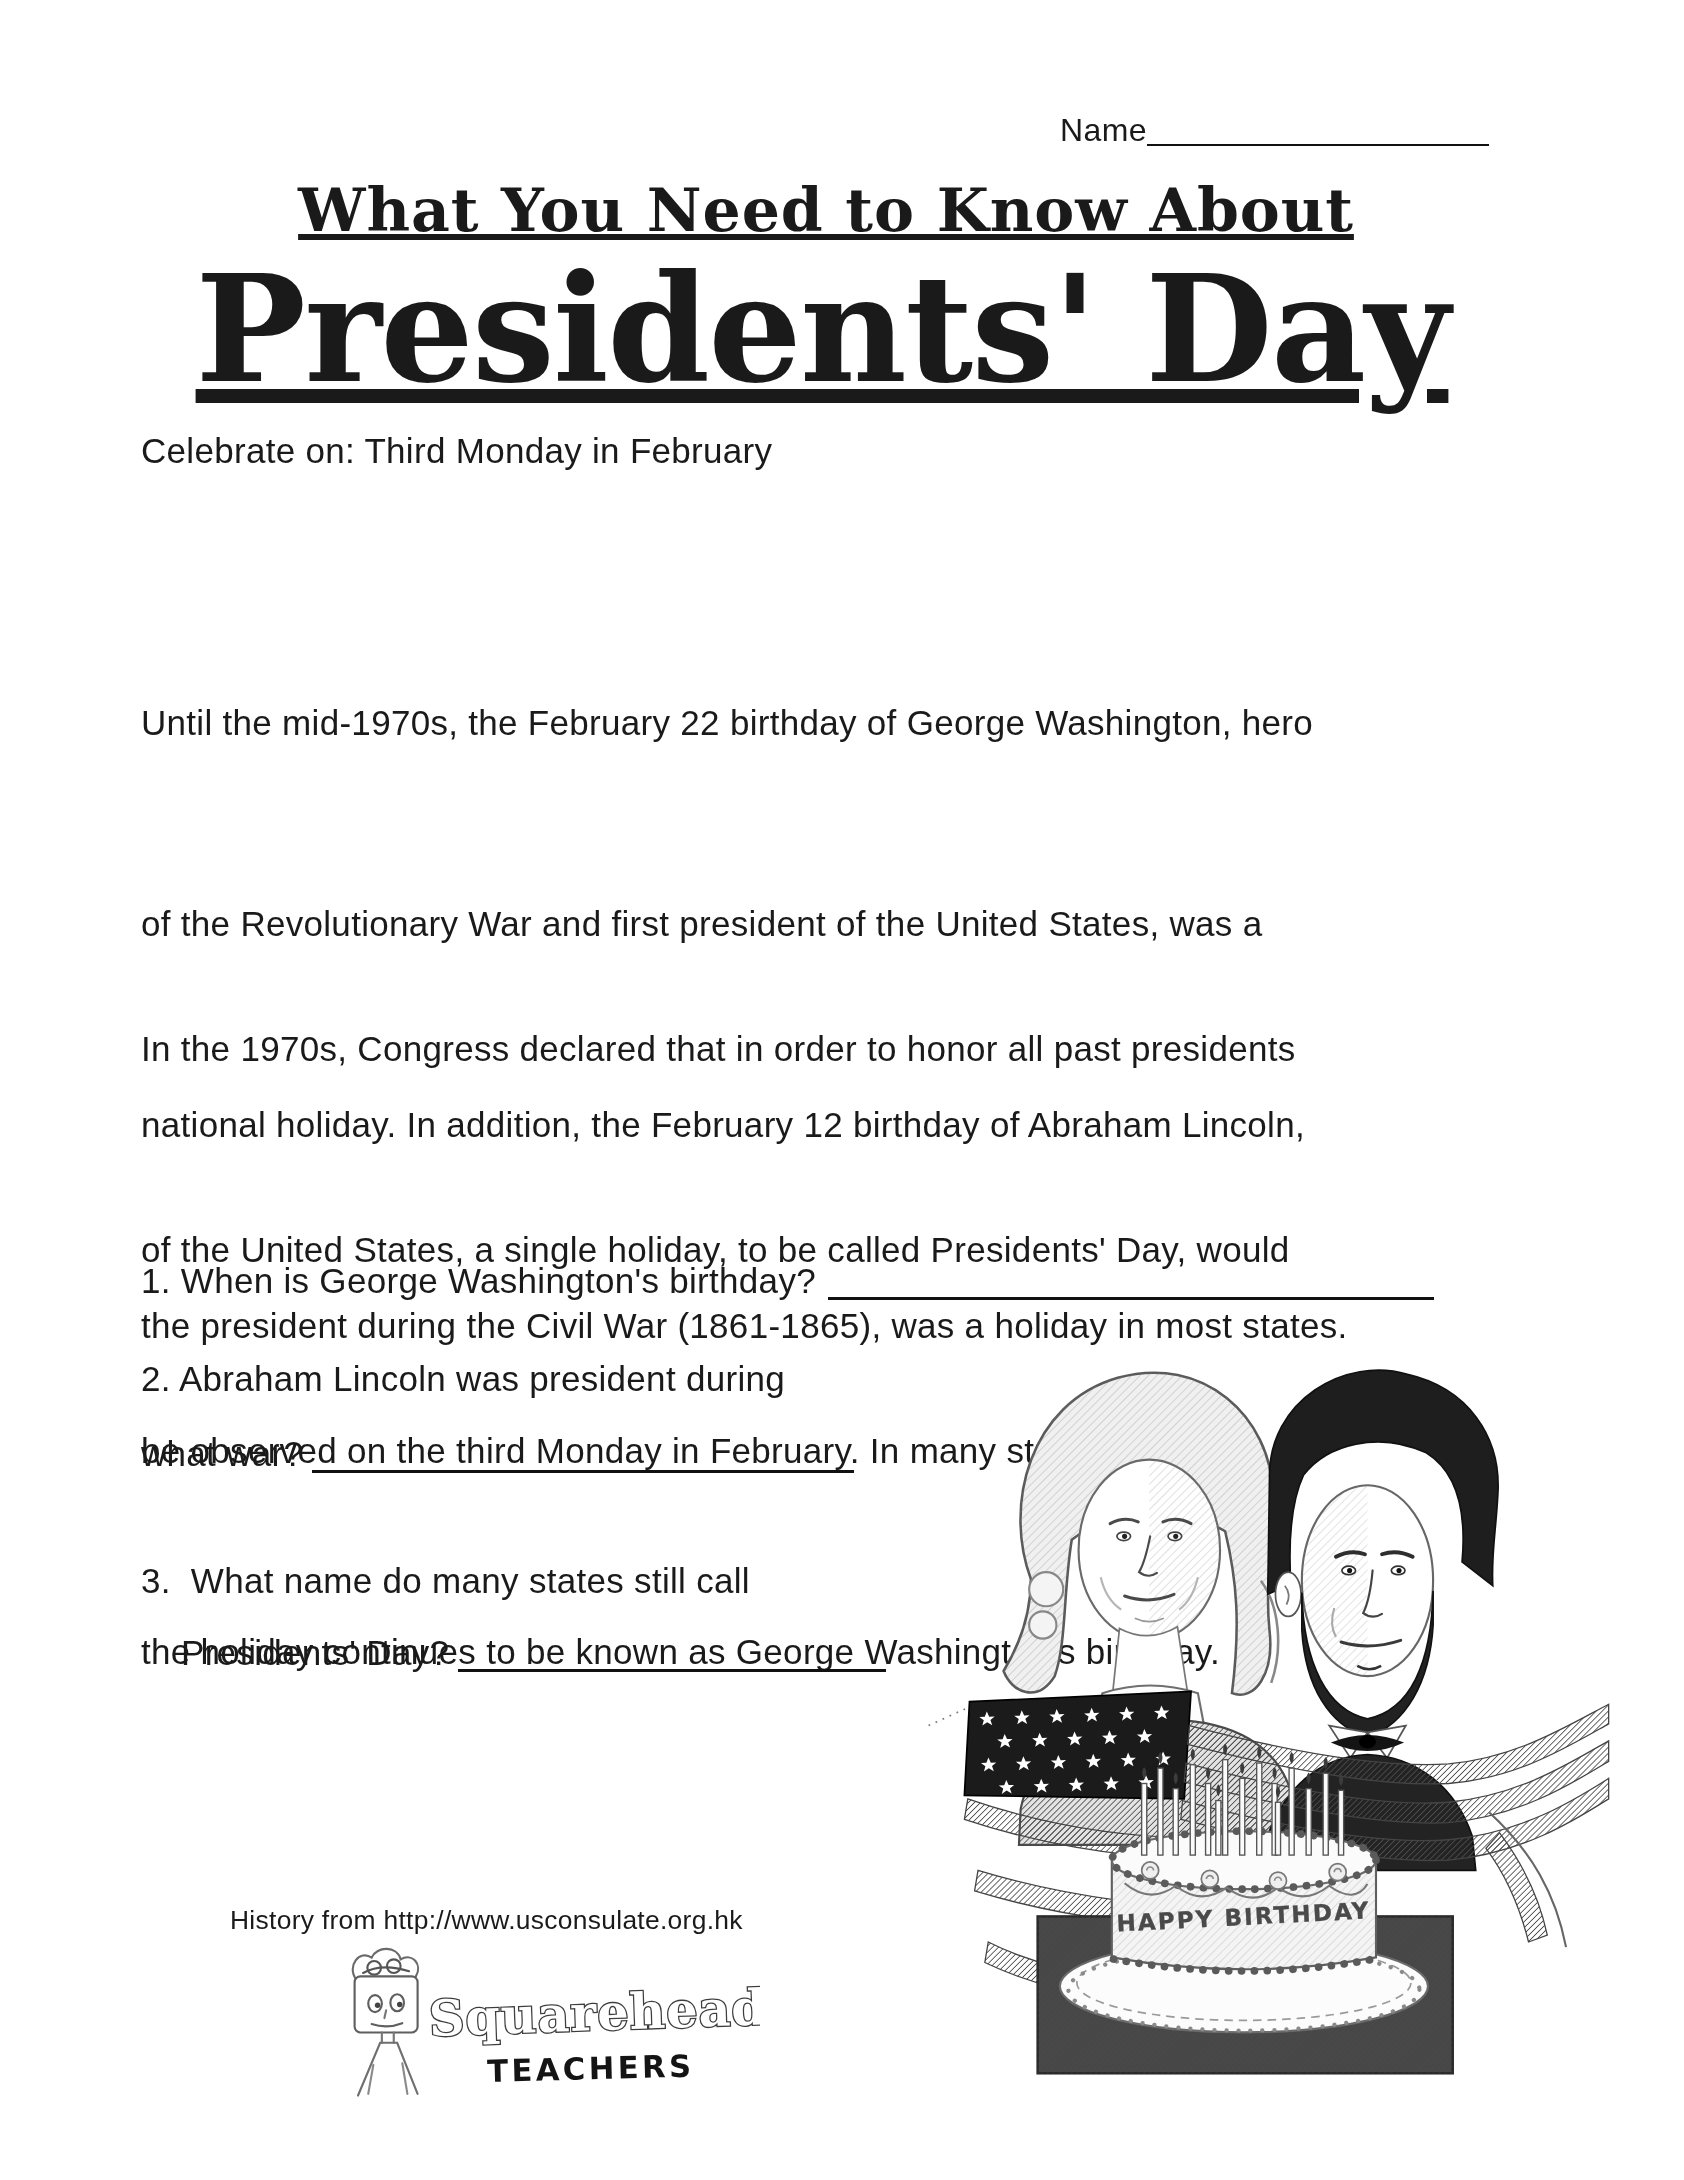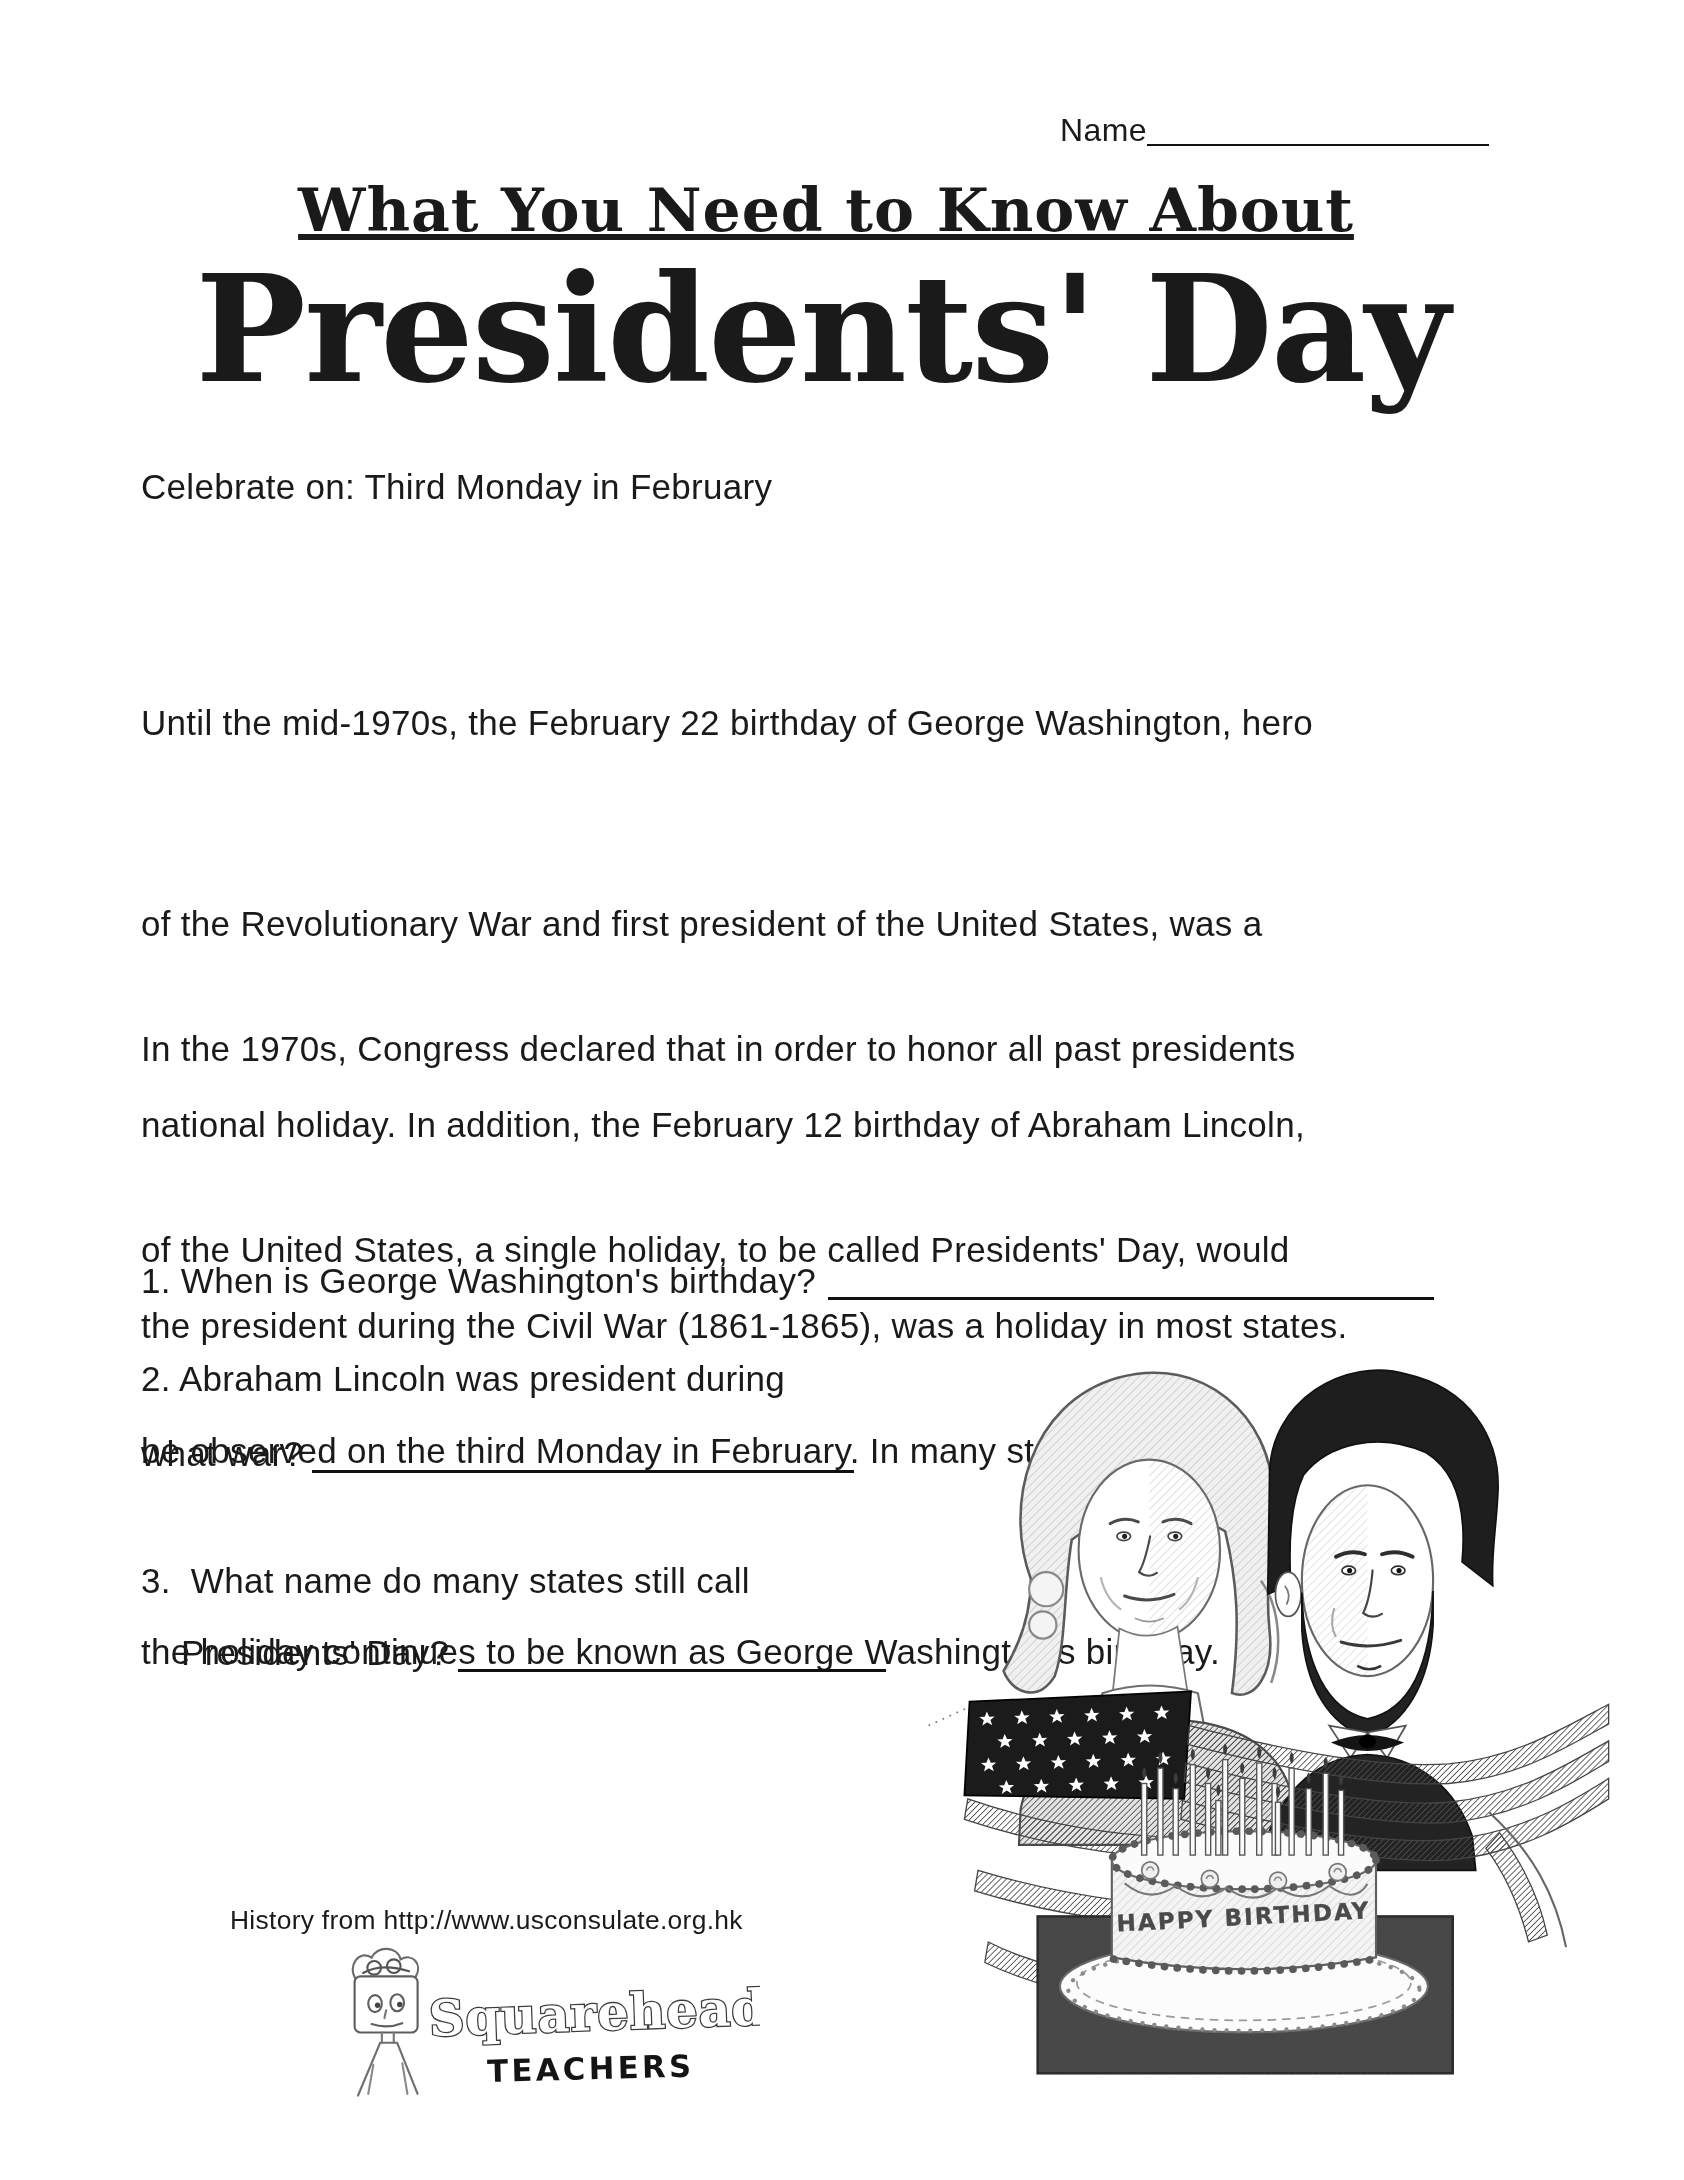--- a/index.html
+++ b/index.html
@@ -3,22 +3,22 @@
 <meta charset="utf-8">
 <style>
   html,body{margin:0;padding:0;background:#ffffff;}
   .page{position:relative;width:1685px;height:2181px;background:#fff;
         font-family:"Liberation Sans",sans-serif;color:#1a1a1a;overflow:hidden;}
   .name-row{position:absolute;left:1060px;top:108px;font-size:32px;letter-spacing:0.4px;}
   .name-blank{display:inline-block;width:342px;height:36px;border-bottom:2.6px solid #111;vertical-align:-5.1px;}
   .title-sub{position:absolute;left:0;top:175px;width:1652px;text-align:center;
              font-family:"DejaVu Serif",serif;font-weight:bold;font-size:60px;letter-spacing:0.9px;text-decoration:underline;}
   .title-main{position:absolute;left:0;top:245px;width:1644px;text-align:center;
-              font-family:"DejaVu Serif",serif;font-weight:bold;font-size:147px;line-height:1.15;letter-spacing:-1.7px;}
-  .celebrate{position:absolute;left:141px;top:431px;font-size:35px;letter-spacing:0.3px;margin-top:36px;}
+              font-family:"DejaVu Serif",serif;font-weight:bold;font-size:147px;line-height:1.15;letter-spacing:-1.7px;text-decoration:underline;}
+  .celebrate{position:absolute;left:141px;top:431px;font-size:35px;letter-spacing:0.3px;}
   .para{position:absolute;left:141px;font-size:35px;letter-spacing:0.3px;line-height:67px;white-space:pre-wrap;}
   .p1{top:555px;} .p2{top:881px;}
   .q{position:absolute;left:141px;font-size:35px;letter-spacing:0.3px;white-space:pre-wrap;}
   .q1{top:1260px;} .q2l1{top:1359px;} .q2l2{top:1433px;} .q3l1{top:1561px;} .q3l2{top:1632px;margin-left:40px;}
   .blank{display:inline-block;height:37px;border-bottom:3.4px solid #111;vertical-align:-6.8px;}
   .b1{width:606px;margin-left:12px;}
   .b2{width:542px;margin-left:8.5px;}
   .b3{width:428px;margin-left:8.5px;}
   .history{position:absolute;left:230px;top:1905px;font-size:26.4px;letter-spacing:0.3px;}
   .logo{position:absolute;left:334px;top:1944px;}

